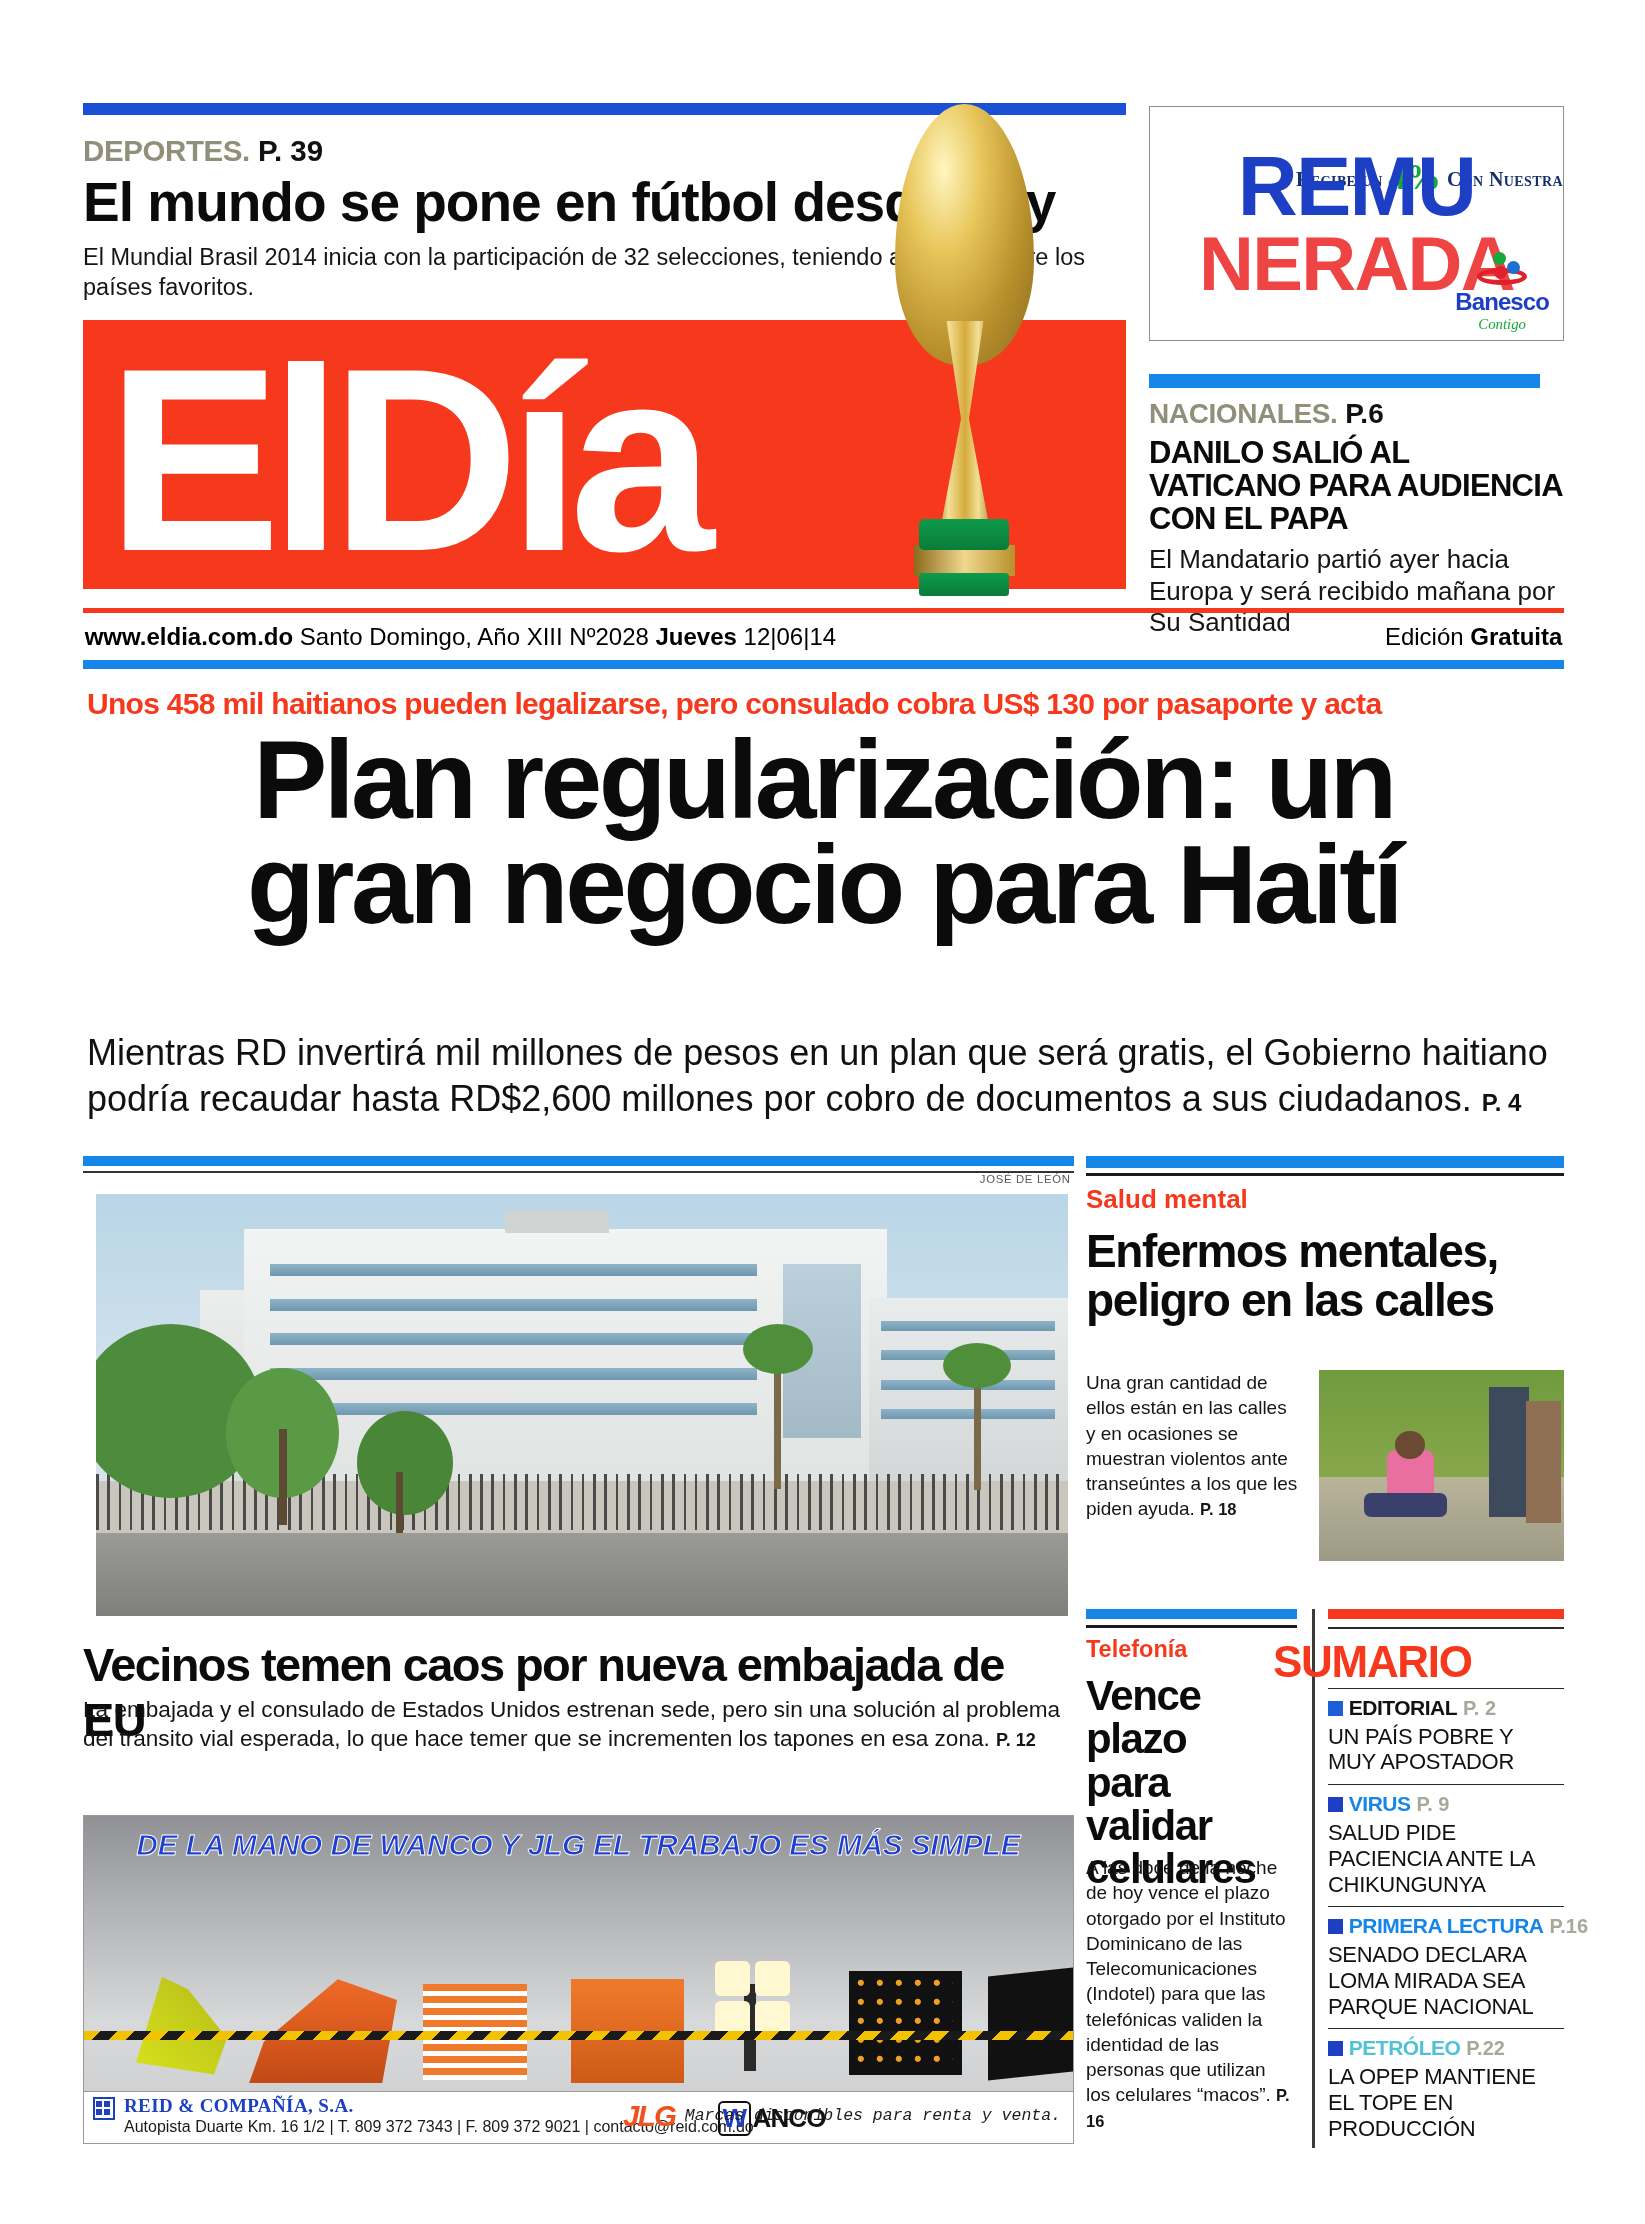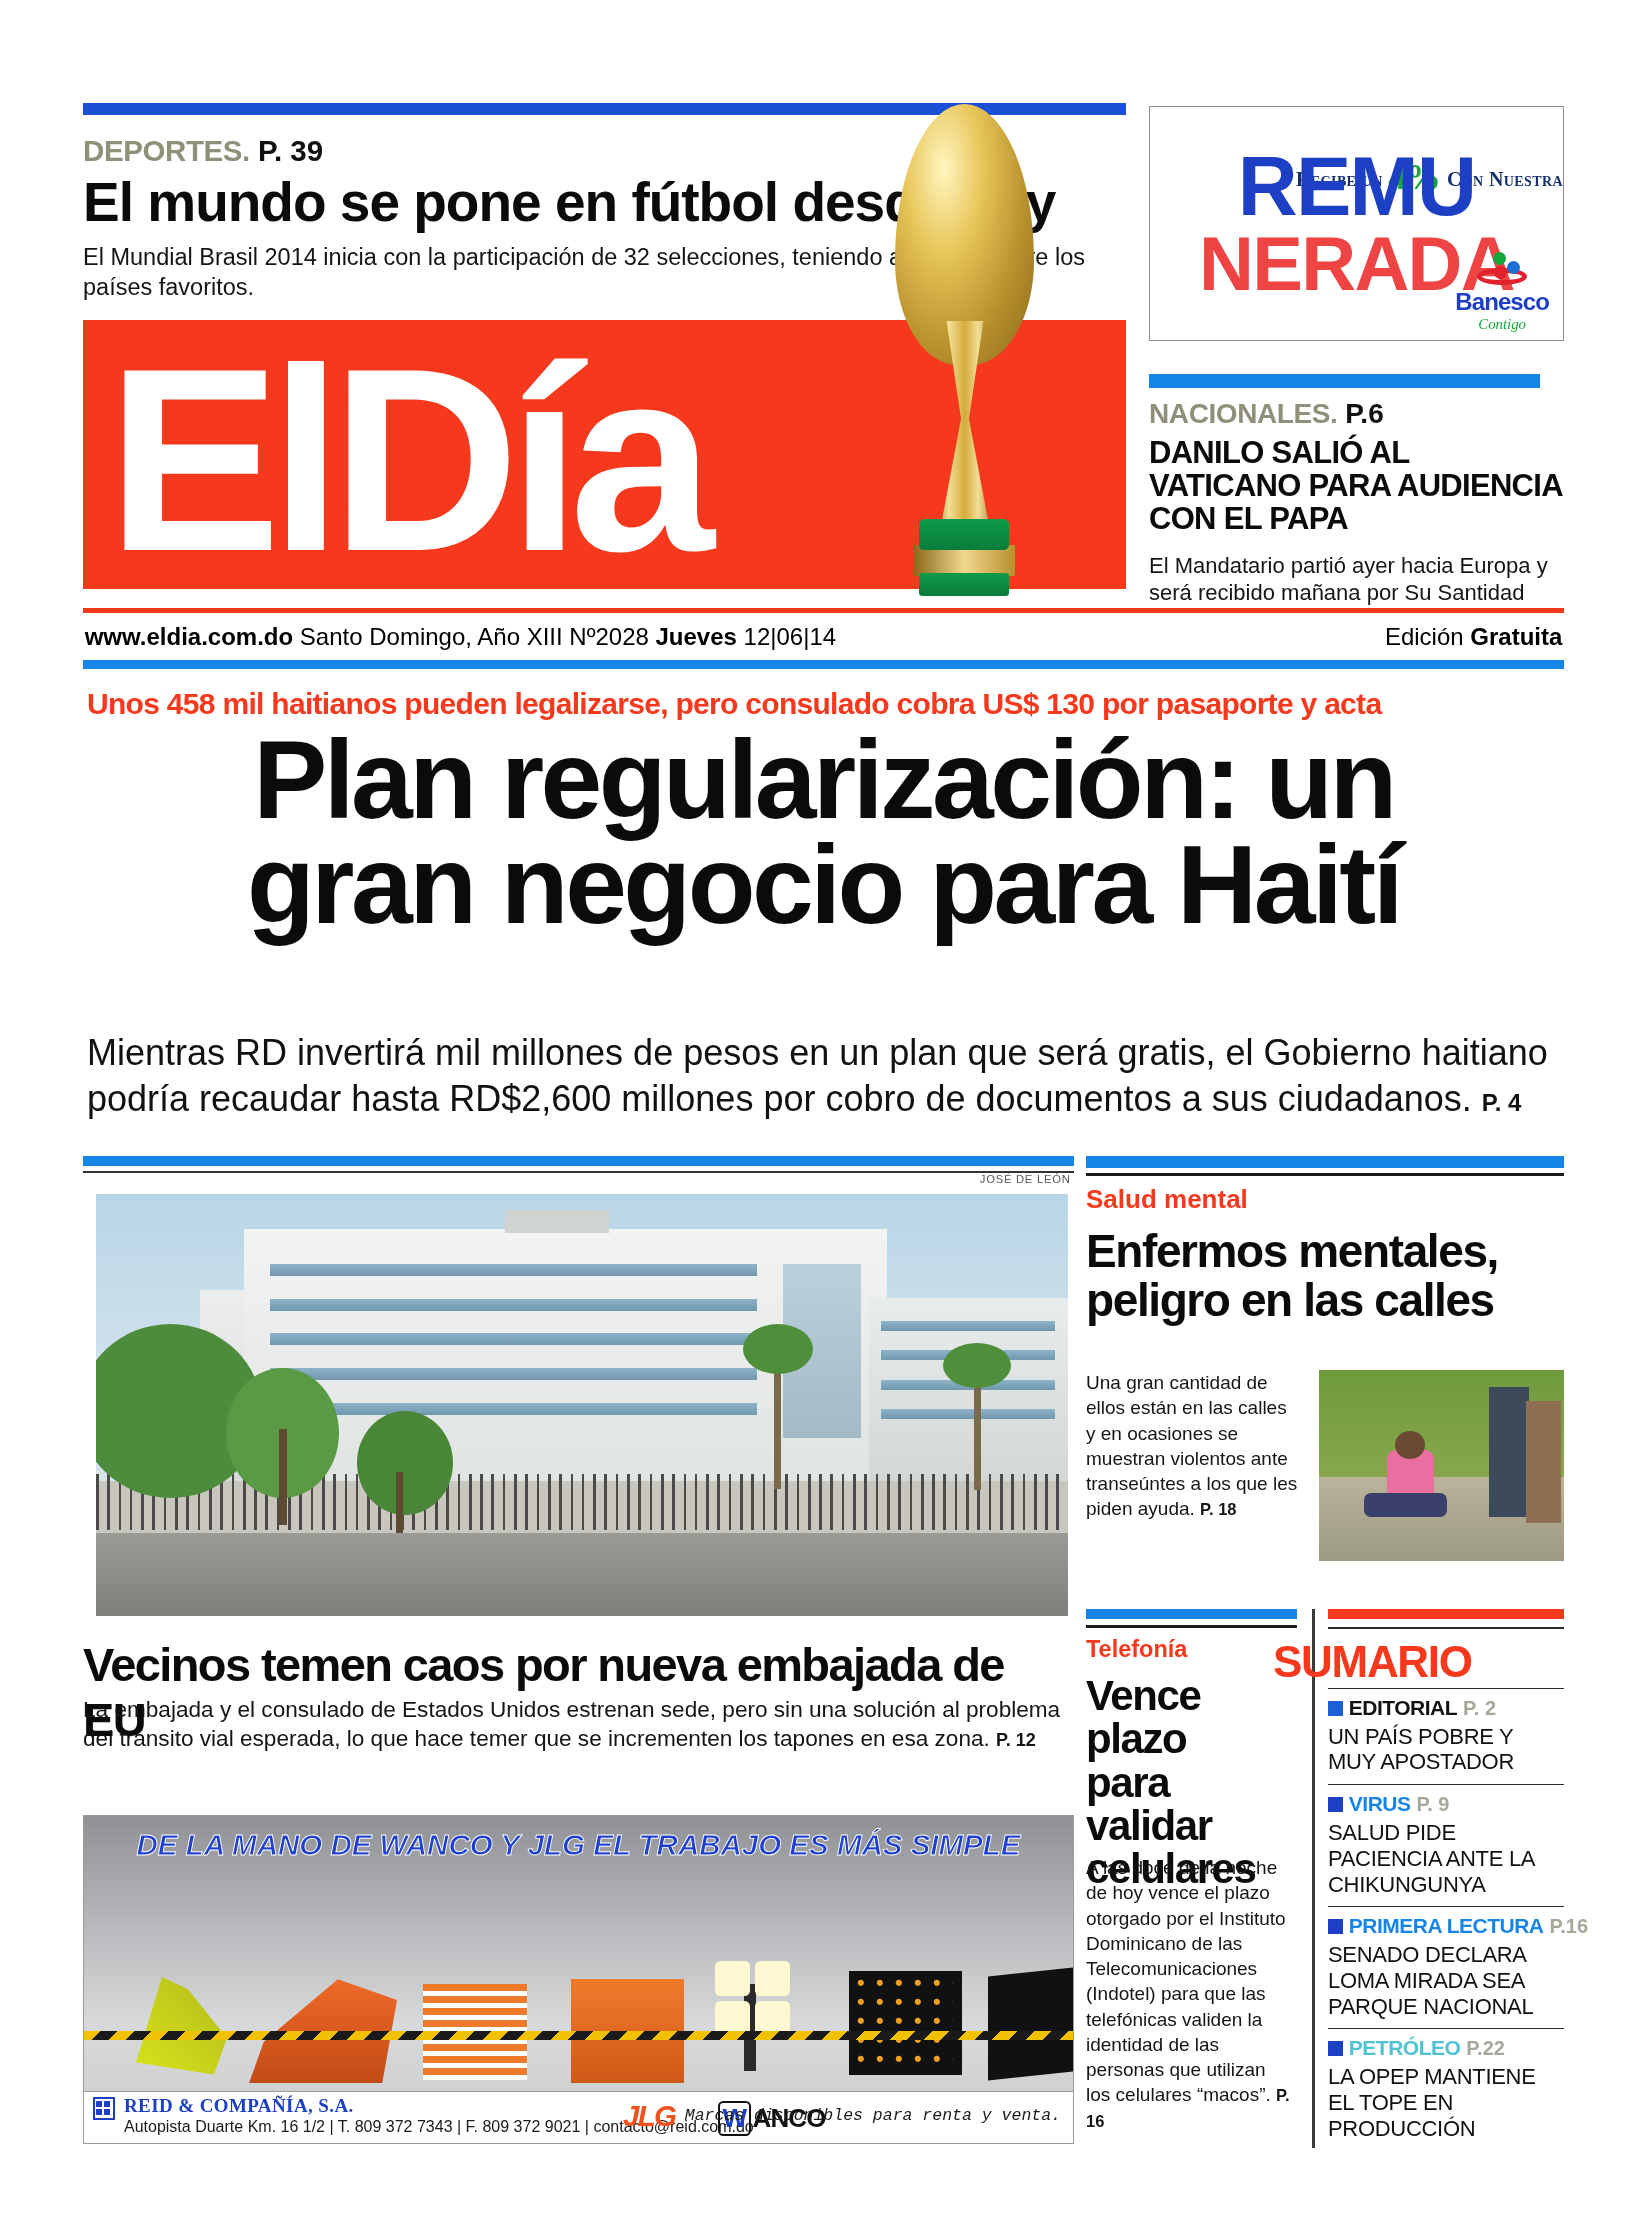--- a/index.html
+++ b/index.html
@@ -76,21 +76,21 @@
              background:#1d6fd4; border-radius:50%; }
   .bm-red  { position:absolute; left:22.6px; top:14px; width:13px; height:13px;
              background:#e0202a; border-radius:50%; }
 
   
   .nac-block { position:absolute; left:1149px; top:374px; width:415px; }
   .nac-rule  { height:14px; width:391px; }
   .nac-kicker{ margin-top:10.4px; font-size:28px; }
   .nac-head  { margin-top:7px; font-size:31px; line-height:1.06; font-weight:bold;
                color:#0b0b0b; letter-spacing:-0.7px; }
-  .nac-deck  { margin-top:17px; font-size:22px; line-height:1.22; color:#151515; }
+  .nac-deck  { margin-top:8px; font-size:26px; line-height:1.22; color:#151515; }
 
   
   .folio-rule-red { position:absolute; left:83px; top:608px; width:1481px; height:5.2px; background:#f6381d; }
   .folio { position:absolute; left:83px; top:621px; width:1481px; height:37px; }
   .folio-left { position:absolute; left:1.7px; top:1.7px; font-size:24px; }
   .folio-left b { font-weight:bold; }
   .folio-right{ position:absolute; right:1.7px; top:1.7px; font-size:24px; }
   .folio-rule-blue { position:absolute; left:83px; top:660px; width:1481px; height:8.7px; background:#1585e8; }
 
   

